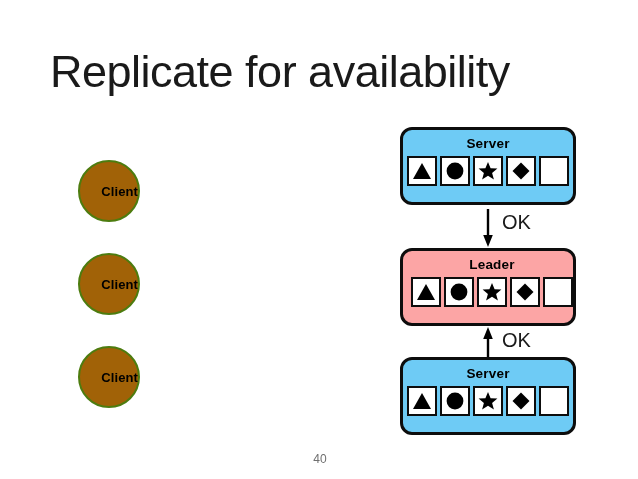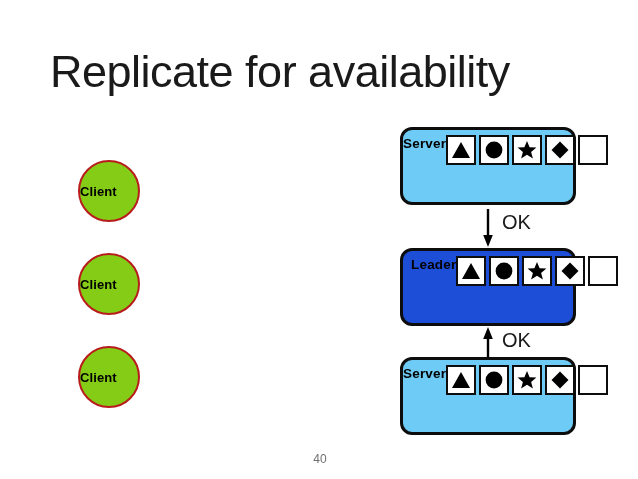--- a/index.html
+++ b/index.html
@@ -38,49 +38,50 @@
     white-space: nowrap;
     font-family: "Liberation Sans", sans-serif;
   }
 
   
   .client-node {
     position: absolute;
     width: 62px;
     height: 62px;
     border-radius: 50%;
-    background: #84cc16;
-    border: 2px solid #b91c1c;
+    background: #a16207;
+    border: 2px solid #4d7c0f;
     box-sizing: border-box;
     display: flex;
     align-items: center;
-    justify-content: flex-start;
+    justify-content: flex-end;
   }
   .client-label {
     font-size: 13px;
     font-weight: bold;
     color: #000000;
     letter-spacing: 0.1px;
   }
   
 
   
   .node-box {
     position: absolute;
     left: 400px;
     width: 176px;
     height: 78px;
     box-sizing: border-box;
     border: 3px solid #0d0d0d;
     border-radius: 12px;
     display: flex;
-    flex-direction: row;
+    flex-direction: column;
+    align-items: center;
   }
   .node-box.blue   { background: #6ecbf5; }
-  .node-box.orange { background: #1d4ed8; padding-left: 8px; }
+  .node-box.orange { background: #fca5a5; padding-left: 8px; }
 
   .node-title {
     font-size: 13.5px;
     font-weight: bold;
     color: #000000;
     margin-top: 6px;
     letter-spacing: 0.2px;
   }
 
   .log-row {

